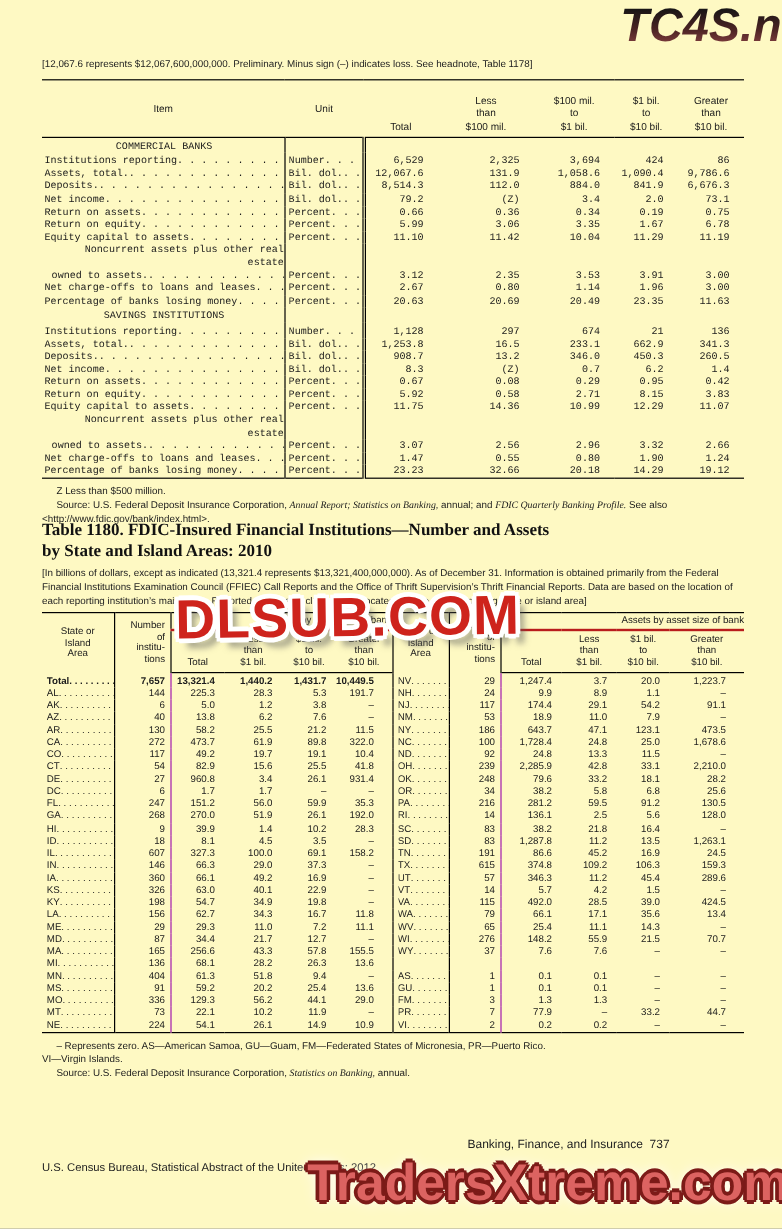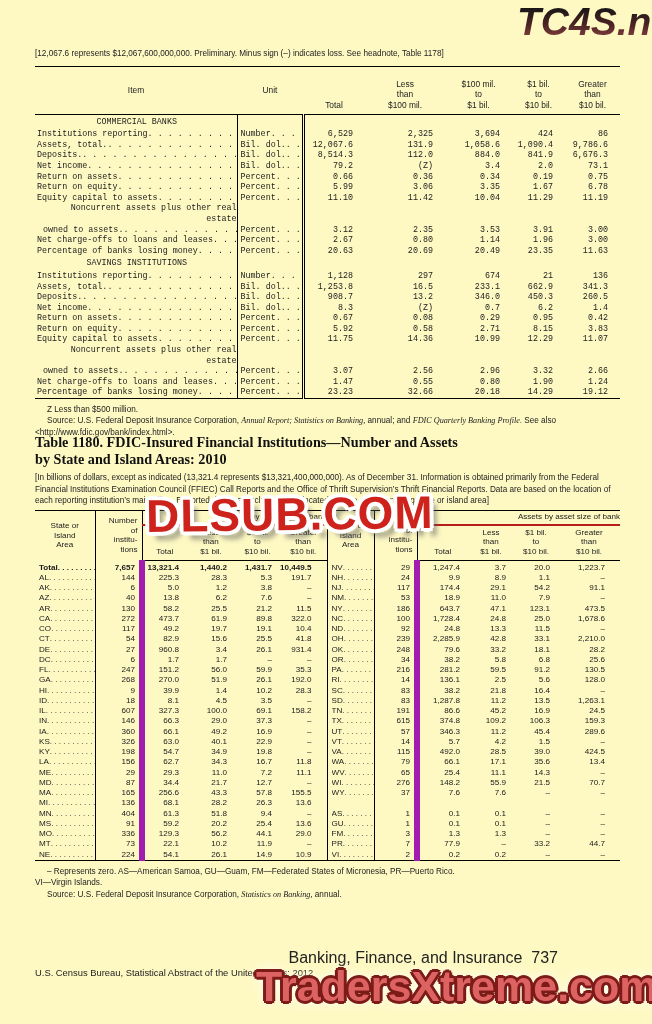--- a/index.html
+++ b/index.html
@@ -46,30 +46,30 @@
 
   
   .t1180{margin-top:3px;border-top:1.1px solid #000;border-bottom:1.2px solid #000;
          font-size:8.1px;line-height:10.25px;}
   .t1180 th{font-size:8.1px;line-height:9.6px;}
   .t1180 .s-h{vertical-align:middle;text-align:center;border-right:1px solid #000;}
   .t1180 .n-h{vertical-align:middle;text-align:right;border-right:1px solid #000;padding-right:4px;}
   .t1180 .span-h{text-align:right;border-bottom:2px solid #b91c1c;height:13px;vertical-align:middle;margin-left:20px;}
   .t1180 .sub{vertical-align:bottom;text-align:center;padding:2px 1px 3px 1px;border-bottom:1px solid #000;}
   .t1180 td.st{border-right:1px solid #000;padding-left:4px;}
-  .t1180 td.nm{border-right:6px solid #a21caf;text-align:right;padding-right:4px;}
+  .t1180 td.nm{border-right:1px solid #a21caf;text-align:right;padding-right:4px;}
   .t1180 td.num{text-align:right;padding-right:8px;}
   .t1180 td.num.last{padding-right:15px;}
   .t1180 .hdiv{border-left:1px solid #000;}
   .t1180 tbody tr{height:10.25px;}
   .t1180 .b{font-weight:bold;}
   .t1180 tr.firstrow td{padding-top:2px;}
 
   
-  .footer-right{position:absolute;top:949px;right:130px;font-size:16px;color:#222;white-space:pre;}
+  .footer-right{position:absolute;top:949px;right:130px;font-size:10px;color:#222;white-space:pre;}
   .footer-left{position:absolute;top:967px;left:35px;font-size:9.4px;color:#222;}
 
   
   .wm{position:absolute;font-family:"Liberation Sans",sans-serif;font-weight:900;white-space:nowrap;}
   .wm-top{top:0px;right:2px;font-size:39px;font-style:italic;letter-spacing:0px;
       background:linear-gradient(180deg,#151515 15%,#4a2323 55%,#9c4c4c 100%);
       -webkit-background-clip:text;background-clip:text;color:transparent;}
   .wm-mid{left:146px;top:487px;font-size:46px;letter-spacing:1px;color:#ce231c;transform:rotate(-0.8deg);
       text-shadow:-3px -3px 0 #fff,3px -3px 0 #fff,-3px 3px 0 #fff,3px 3px 0 #fff,
                   -4px 0 0 #fff,4px 0 0 #fff,0 -4px 0 #fff,0 4px 0 #fff,

